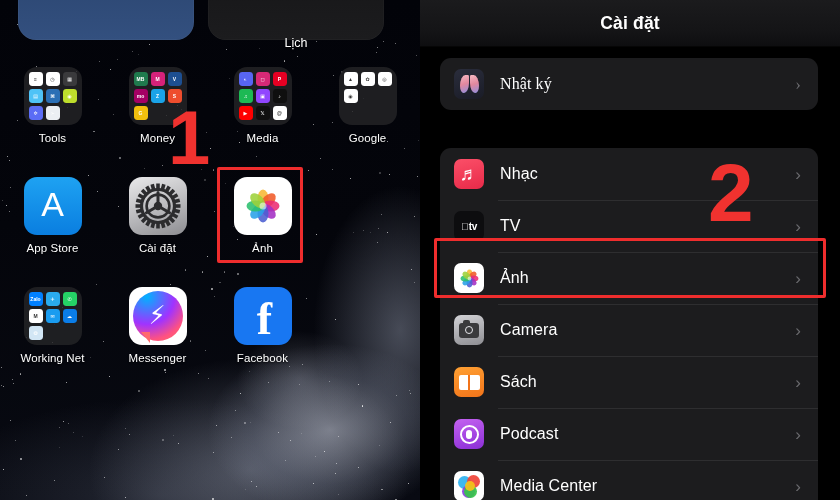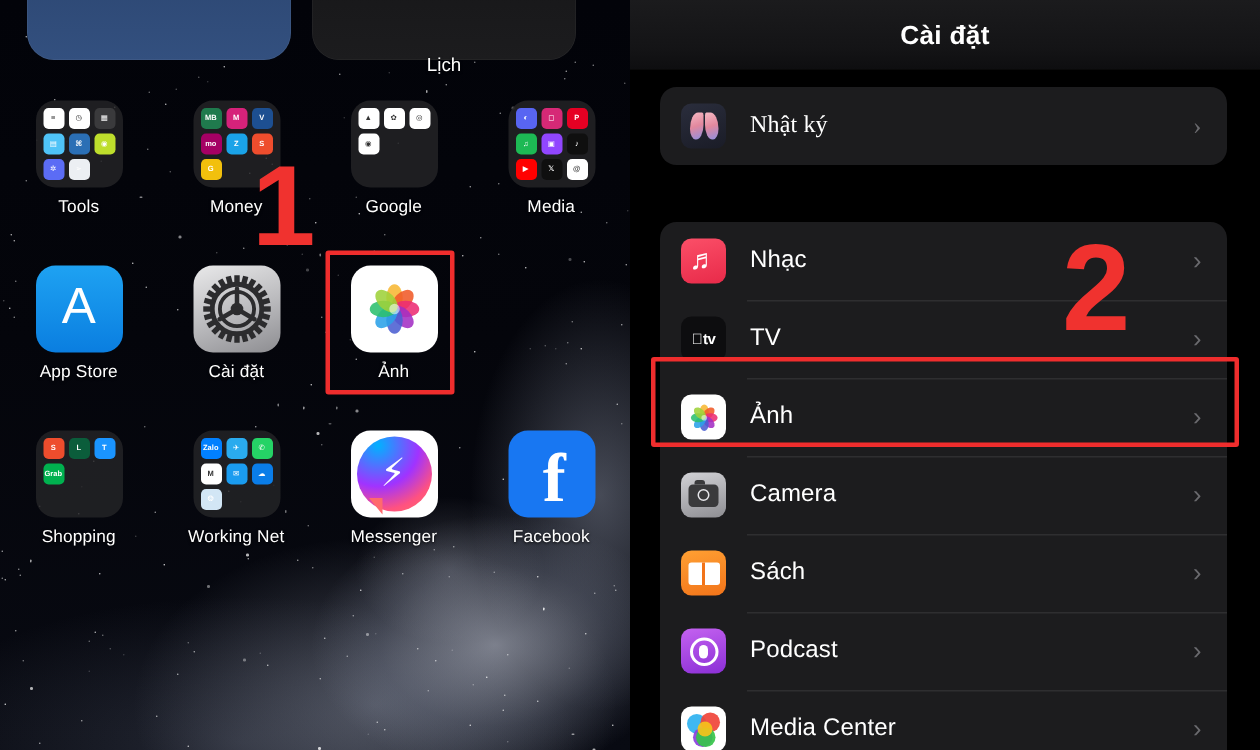--- a/index.html
+++ b/index.html
@@ -426,40 +426,40 @@
               <span class="mini" style="background:#1d4f91;color:#fff">V</span>
               <span class="mini" style="background:#a50064;color:#fff">mo</span>
               <span class="mini" style="background:#1aa3e8;color:#fff">Z</span>
               <span class="mini" style="background:#ee4d2d;color:#fff">S</span>
               <span class="mini" style="background:#f2c00d;color:#fff">G</span>
             </div>
             <div class="app-name">Money</div>
           </div>
           <div class="app-cell">
             <div class="app-icon folder">
-              <span class="mini" style="background:#ffffff;color:#333">▲</span>
-              <span class="mini" style="background:#ffffff;color:#333">✿</span>
-              <span class="mini" style="background:#ffffff;color:#333">◎</span>
-              <span class="mini" style="background:#ffffff;color:#333">◉</span>
-            </div>
-            <div class="app-name">Google</div>
-          </div>
-          <div class="app-cell">
-            <div class="app-icon folder">
               <span class="mini" style="background:#5865f2;color:#fff">◐</span>
               <span class="mini" style="background:#d62976;color:#fff">◻</span>
               <span class="mini" style="background:#e60023;color:#fff">P</span>
               <span class="mini" style="background:#1db954;color:#fff">♫</span>
               <span class="mini" style="background:#9146ff;color:#fff">▣</span>
               <span class="mini" style="background:#0f0f0f;color:#fff">♪</span>
               <span class="mini" style="background:#ff0000;color:#fff">▶</span>
               <span class="mini" style="background:#0f0f0f;color:#fff">𝕏</span>
               <span class="mini" style="background:#ffffff;color:#333">@</span>
             </div>
             <div class="app-name">Media</div>
+          </div>
+          <div class="app-cell">
+            <div class="app-icon folder">
+              <span class="mini" style="background:#ffffff;color:#333">▲</span>
+              <span class="mini" style="background:#ffffff;color:#333">✿</span>
+              <span class="mini" style="background:#ffffff;color:#333">◎</span>
+              <span class="mini" style="background:#ffffff;color:#333">◉</span>
+            </div>
+            <div class="app-name">Google</div>
           </div>
         </div>
         <div class="app-row">
           <div class="app-cell">
             <div class="app-icon ic-appstore">
               <span class="a">A</span>
             </div>
             <div class="app-name">App Store</div>
           </div>
           <div class="app-cell">
@@ -514,29 +514,20 @@
                 <ellipse cx="39.4" cy="39.4" rx="11" ry="18" fill="#9ed13a" opacity=".88" transform="rotate(315 39.4 39.4)"></ellipse>
                 <circle cx="50" cy="50" r="7" fill="#fff" opacity=".55"></circle>
               </svg>
             </div>
             <div class="app-name">Ảnh</div>
           </div>
         </div>
         <div class="app-row">
           <div class="app-cell">
             <div class="app-icon folder">
-              <span class="mini" style="background:#ee4d2d;color:#fff">S</span>
-              <span class="mini" style="background:#0b5d3b;color:#fff">L</span>
-              <span class="mini" style="background:#1a94ff;color:#fff">T</span>
-              <span class="mini" style="background:#00b14f;color:#fff">Grab</span>
-            </div>
-            <div class="app-name">Shopping</div>
-          </div>
-          <div class="app-cell">
-            <div class="app-icon folder">
               <span class="mini" style="background:#0180ff;color:#fff">Zalo</span>
               <span class="mini" style="background:#2aabee;color:#fff">✈</span>
               <span class="mini" style="background:#25d366;color:#fff">✆</span>
               <span class="mini" style="background:#ffffff;color:#333">M</span>
               <span class="mini" style="background:#1a9cf0;color:#fff">✉</span>
               <span class="mini" style="background:#0a7de8;color:#fff">☁</span>
               <span class="mini" style="background:#d2e6f5;color:#fff">❂</span>
             </div>
             <div class="app-name">Working Net</div>
           </div>

